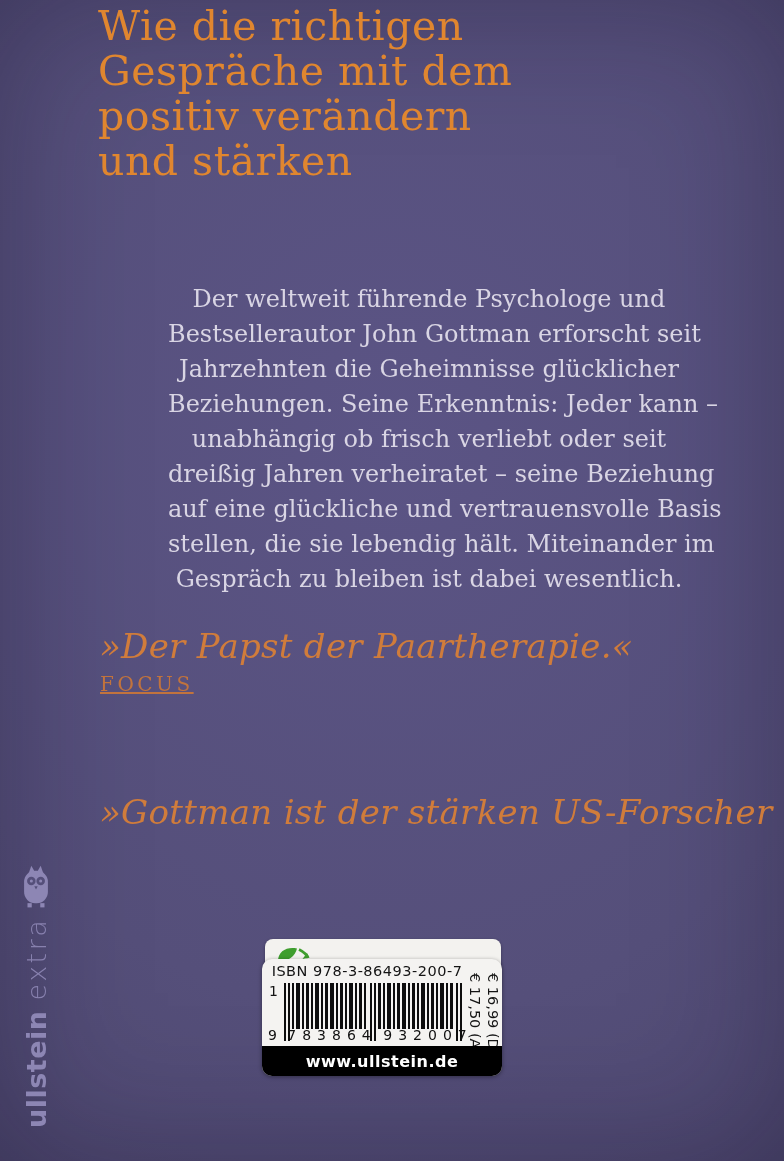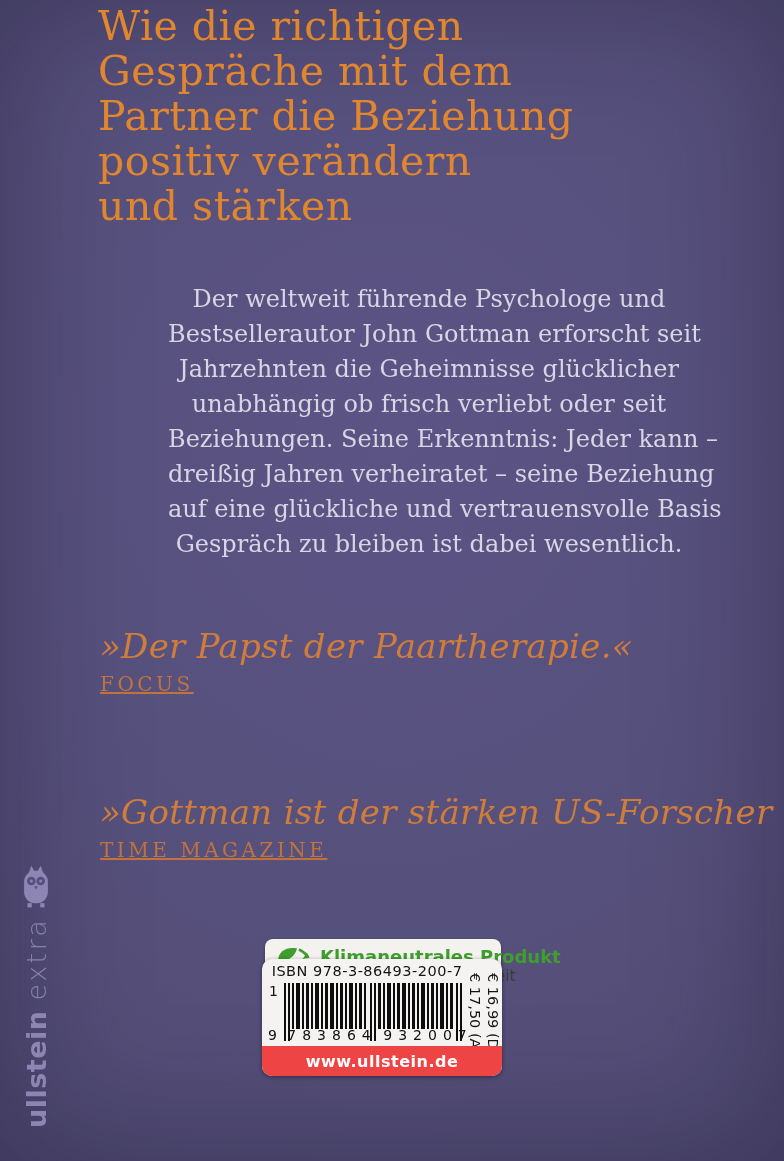--- a/index.html
+++ b/index.html
@@ -96,58 +96,57 @@
   .digits-row .d1 { width: 96px; text-align: center; letter-spacing: 6px; }
   .digits-row .d2 { width: 96px; text-align: center; letter-spacing: 6px; }
   .price-block {
     position: absolute; left: 176px; top: 42px; width: 92px; height: 36px;
     transform: rotate(90deg); transform-origin: 46px 18px;
     color: #141414; font-size: 14.5px; line-height: 18px; font-weight: 500;
     text-align: left; white-space: nowrap;
   }
   .web-strip {
     position: absolute; left: 0; right: 0; bottom: 0; height: 30px;
-    background: #ef4444; color: #fff;
+    background: #000000; color: #fff;
     display: flex; align-items: center; justify-content: center;
     font-size: 16px; font-weight: 700; letter-spacing: .5px;
   }
 </style>
 </head>
 <body>
 
 <div class="page">
 
   <div class="headline">
     <div>Wie die richtigen</div>
     <div>Gespräche mit dem</div>
-    <div>Partner die Beziehung</div>
     <div>positiv verändern</div>
     <div>und stärken</div>
   </div>
 
   <div class="blurb">
     <div>Der weltweit führende Psychologe und</div>
     <div>Bestsellerautor John Gottman erforscht seit</div>
     <div>Jahrzehnten die Geheimnisse glücklicher</div>
+    <div>Beziehungen. Seine Erkenntnis: Jeder kann –</div>
     <div>unabhängig ob frisch verliebt oder seit</div>
-    <div>Beziehungen. Seine Erkenntnis: Jeder kann –</div>
     <div>dreißig Jahren verheiratet – seine Beziehung</div>
     <div>auf eine glückliche und vertrauensvolle Basis</div>
+    <div>stellen, die sie lebendig hält. Miteinander im</div>
     <div>Gespräch zu bleiben ist dabei wesentlich.</div>
   </div>
 
   <div class="quote quote-1">
     <div class="q-line">»Der Papst der Paartherapie.«</div>
     <div class="q-source">FOCUS</div>
   </div>
 
 
   <div class="quote quote-3">
     <div class="q-line">»Gottman ist der stärken US-Forscher</div>
-    <div class="q-source">TIME MAGAZINE</div>
   </div>
 
   <div class="v-logo">
     <div class="v-logo-inner">
       <span class="imprint">ullstein</span>
       <span class="series">extra</span>
       <span class="owl">
         <svg width="34" height="46" viewBox="0 0 40 54">
           <g fill="#8d86b4">
             <path d="M11 12 L14.5 2 L19 10 Z"></path>
@@ -171,24 +170,20 @@
       <svg width="40" height="40" viewBox="0 0 40 40">
         <g fill="#3f9e2e">
           <path d="M5 17 C5 7 14 2.5 24 4.5 C22 13 14 18 5 17 Z"></path>
           <path d="M35 23 C35 33 26 37.5 16 35.5 C18 27 26 22 35 23 Z"></path>
           <path d="M36.5 13.5 l-7 1.5 l4.5 -6 Z"></path>
           <path d="M3.5 26.5 l7 -1.5 l-4.5 6 Z"></path>
         </g>
         <path d="M26 5.5 C31 8 34 11 35 14" stroke="#3f9e2e" stroke-width="2.6" fill="none"></path>
         <path d="M14 34.5 C9 32 6 29 5 26" stroke="#3f9e2e" stroke-width="2.6" fill="none"></path>
       </svg>
-    </span>
-    <span>
-      <div class="eco-title">Klimaneutrales Produkt</div>
-      <div class="eco-url">ullstein.de/nachhaltigkeit</div>
     </span>
   </div>
 
   <div class="barcode-label">
     <div class="isbn-line">ISBN 978-3-86493-200-7</div>
     <div class="corner-digit">1</div>
 
     <svg class="bars" viewBox="0 0 178 58" preserveAspectRatio="none">
       <g fill="#0d0d0d">
         <rect x="0" y="0" width="2" height="58"></rect>

